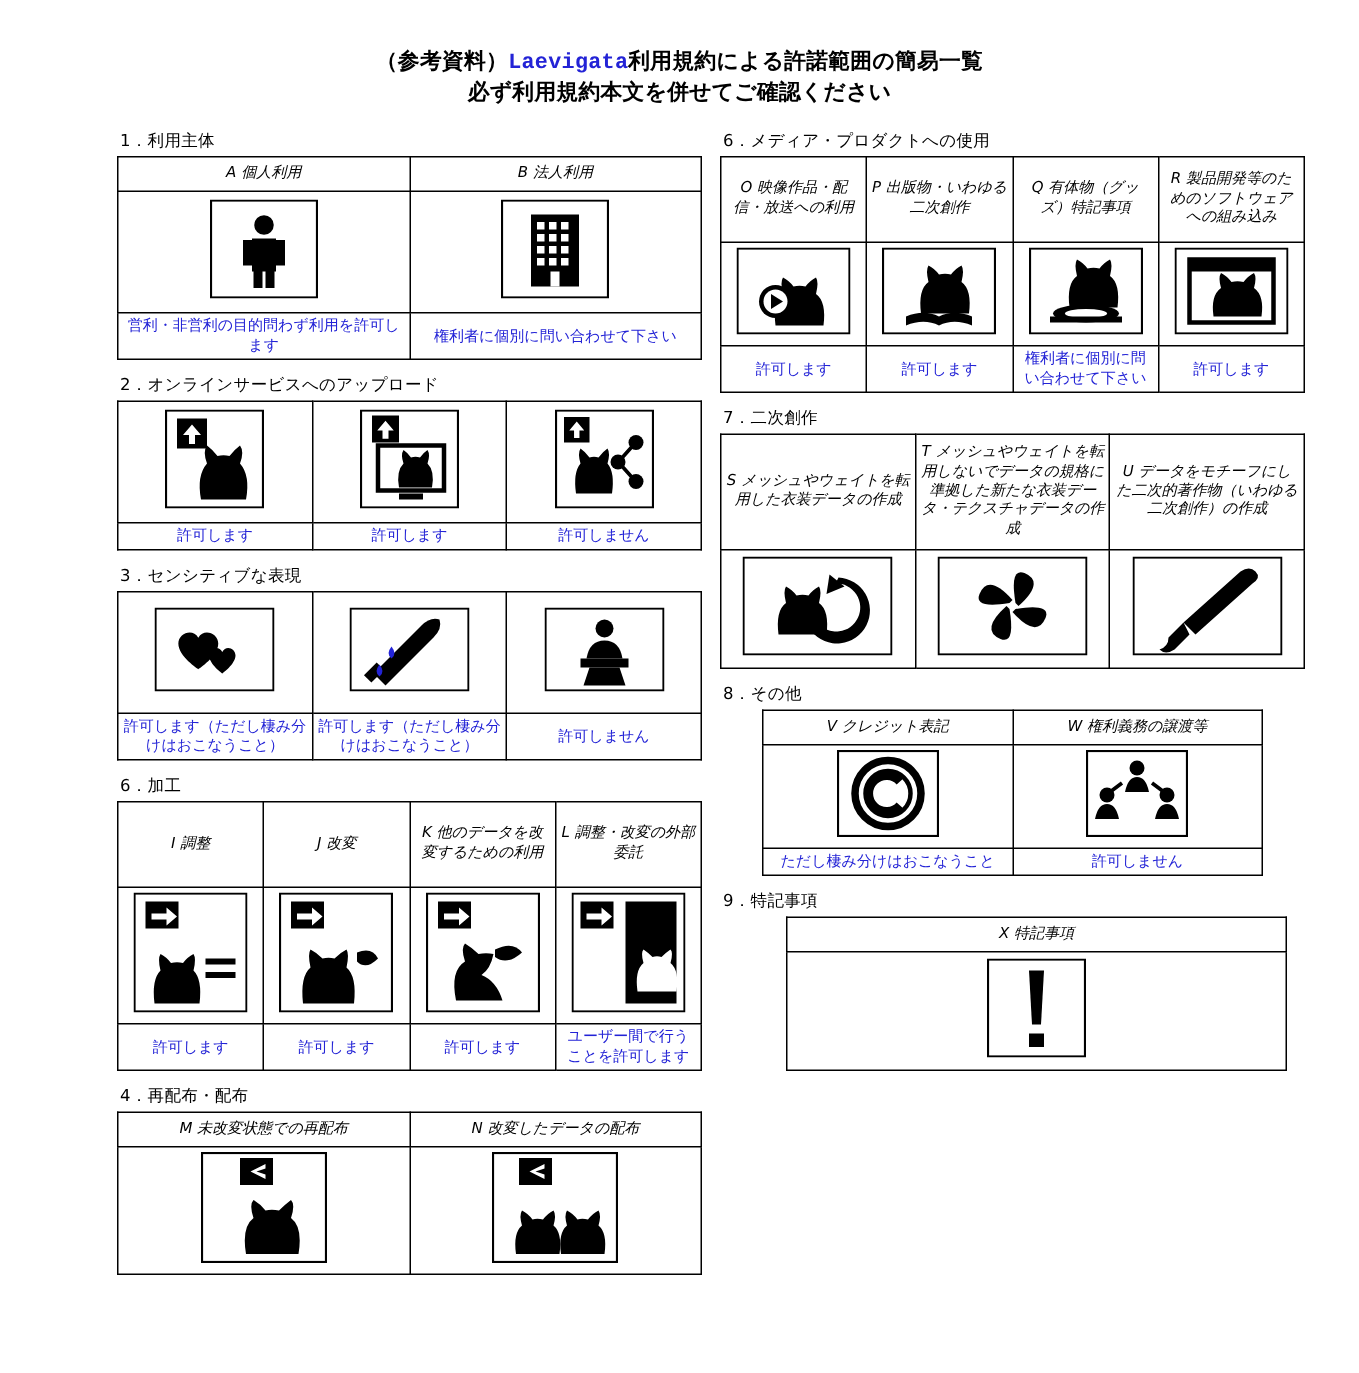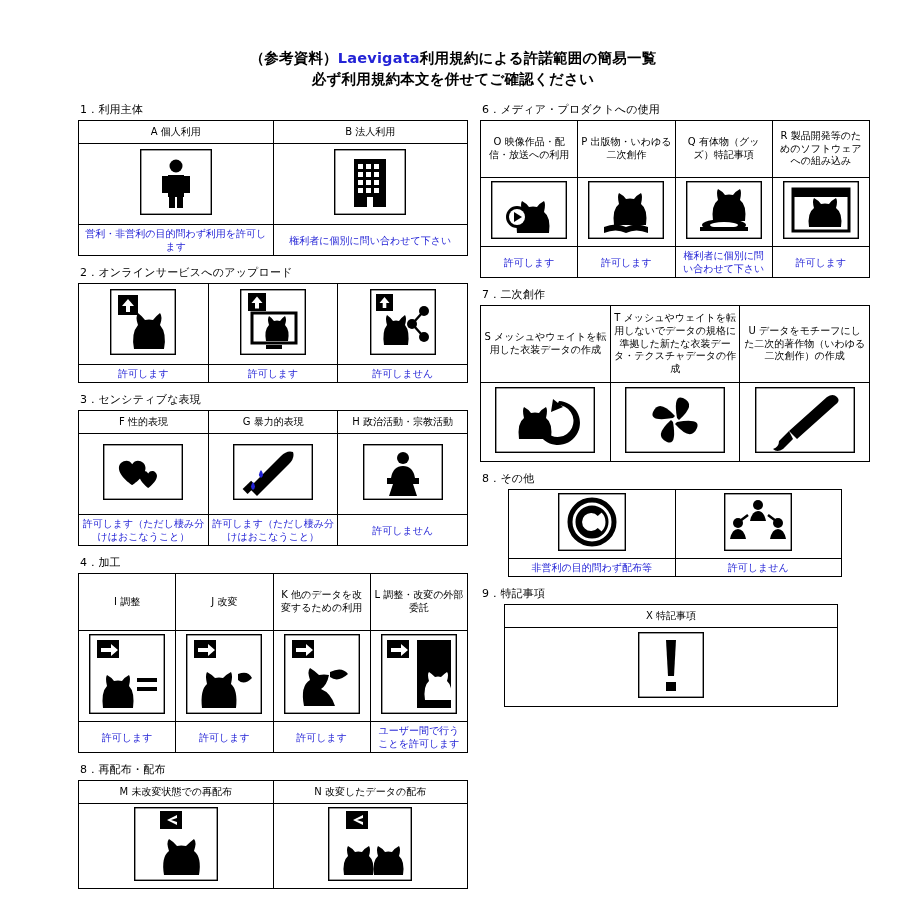--- a/index.html
+++ b/index.html
@@ -17,22 +17,23 @@
   }
   .page {
     width: 906px;
     height: 915px;
     position: relative;
     box-sizing: border-box;
     padding: 0;
   }
   .title-block {
     text-align: center;
-    padding-top: 48px;
+    padding-top: 32px;
     line-height: 1.45;
+    font-family: Liberation Mono, monospace;
   }
   .title-line {
     font-size: 14.5px;
     font-weight: bold;
     letter-spacing: 0.2px;
   }
   .title-line .accent {
     color: #2323d6;
   }
   .columns {
@@ -66,20 +67,21 @@
     border: 1.3px solid #000;
     vertical-align: middle;
     text-align: center;
     padding: 2px 3px;
   }
   td.hd {
     font-size: 10px;
     line-height: 1.28;
     height: 18px;
     vertical-align: middle;
+    font-style: italic;
   }
   td.hd.tall {
     height: 52px;
     vertical-align: middle;
   }
   td.art {
     height: 76px;
     padding: 4px 2px;
   }
   td.perm {
@@ -215,25 +217,20 @@
             <td class="perm">許可しません</td>
           </tr>
         </tbody>
           </table>
       </div>
 
       <div class="section">
         <div class="section-title">3．センシティブな表現</div>
         <table class="grid">
           <tbody>
-              <tr>
-            <td class="hd" style="width:33.4%">F 性的表現</td>
-            <td class="hd" style="width:33.3%">G 暴力的表現</td>
-            <td class="hd" style="width:33.3%">H 政治活動・宗教活動</td>
-          </tr>
           <tr>
             <td class="art">
               <span class="icon-box">
                 <svg width="80" height="56" viewBox="0 0 80 56">
                   <rect x="0.7" y="0.7" width="78.6" height="54.6" fill="#fff" stroke="#000" stroke-width="1.4"></rect>
                   <path d="M30 20 c0 -7 -10 -11 -14 -4 c-4 -7 -14 -3 -14 4 c0 9 14 18 14 18 s14 -9 14 -18 z" transform="translate(14,5) scale(0.95)" fill="#000"></path>
                   <path d="M30 20 c0 -6 -8 -9 -11 -3 c-3 -6 -11 -3 -11 3 c0 7 11 15 11 15 s11 -8 11 -15 z" transform="translate(30,16) scale(0.8)" fill="#000"></path>
                 </svg>
               </span>
             </td>
@@ -263,21 +260,21 @@
           <tr>
             <td class="perm">許可します（ただし棲み分けはおこなうこと）</td>
             <td class="perm">許可します（ただし棲み分けはおこなうこと）</td>
             <td class="perm">許可しません</td>
           </tr>
         </tbody>
           </table>
       </div>
 
       <div class="section">
-        <div class="section-title">4．加工</div>
+        <div class="section-title">6．加工</div>
         <table class="grid">
           <tbody>
               <tr>
             <td class="hd tall" style="width:25%">I 調整</td>
             <td class="hd tall" style="width:25%">J 改変</td>
             <td class="hd tall" style="width:25%">K 他のデータを改変するための利用</td>
             <td class="hd tall" style="width:25%">L 調整・改変の外部委託</td>
           </tr>
           <tr>
             <td class="art" style="height:86px">
@@ -331,21 +328,21 @@
             <td class="perm">許可します</td>
             <td class="perm">許可します</td>
             <td class="perm">許可します</td>
             <td class="perm">ユーザー間で行うことを許可します</td>
           </tr>
         </tbody>
           </table>
       </div>
 
       <div class="section">
-        <div class="section-title">8．再配布・配布</div>
+        <div class="section-title">4．再配布・配布</div>
         <table class="grid">
           <tbody>
               <tr>
             <td class="hd" style="width:50%">M 未改変状態での再配布</td>
             <td class="hd" style="width:50%">N 改変したデータの配布</td>
           </tr>
           <tr>
             <td class="art" style="height:80px">
               <span class="icon-box">
                 <svg width="84" height="74" viewBox="0 0 84 74">
@@ -485,20 +482,24 @@
             </td>
           </tr>
         </tbody>
           </table>
       </div>
 
       <div class="section">
         <div class="section-title">8．その他</div>
         <table class="grid" style="width:334px;margin-left:28px">
           <tbody>
+              <tr>
+            <td class="hd" style="width:50%">V クレジット表記</td>
+            <td class="hd" style="width:50%">W 権利義務の譲渡等</td>
+          </tr>
           <tr>
             <td class="art" style="height:64px">
               <span class="icon-box">
                 <svg width="68" height="58" viewBox="0 0 68 58">
                   <rect x="0.7" y="0.7" width="66.6" height="56.6" fill="#fff" stroke="#000" stroke-width="1.4"></rect>
                   <circle cx="34" cy="29" r="22" fill="none" stroke="#000" stroke-width="5"></circle>
                   <circle cx="34" cy="29" r="15" fill="none" stroke="#000" stroke-width="3"></circle>
                   <path d="M42 21 a12 12 0 1 0 0 16" fill="none" stroke="#000" stroke-width="6"></path>
                 </svg>
               </span>
@@ -512,30 +513,30 @@
                   <circle cx="14" cy="30" r="5" fill="#000"></circle>
                   <path d="M6 46 q2 -10 8 -10 q6 0 8 10 z" fill="#000"></path>
                   <circle cx="54" cy="30" r="5" fill="#000"></circle>
                   <path d="M46 46 q2 -10 8 -10 q6 0 8 10 z" fill="#000"></path>
                   <path d="M24 22 L16 28 M44 22 L52 28" stroke="#000" stroke-width="2.5"></path>
                 </svg>
               </span>
             </td>
           </tr>
           <tr>
-            <td class="perm">非営利の目的問わず配布等</td>
+            <td class="perm">ただし棲み分けはおこなうこと</td>
             <td class="perm">許可しません</td>
           </tr>
         </tbody>
           </table>
       </div>
 
       <div class="section">
         <div class="section-title">9．特記事項</div>
-        <table class="grid" style="width:334px;margin-left:24px">
+        <table class="grid" style="width:334px;margin-left:44px">
           <tbody>
               <tr>
             <td class="hd">X 特記事項</td>
           </tr>
           <tr>
             <td class="art" style="height:74px">
               <span class="icon-box">
                 <svg width="66" height="66" viewBox="0 0 66 66">
                   <rect x="0.7" y="0.7" width="64.6" height="64.6" fill="#fff" stroke="#000" stroke-width="1.4"></rect>
                   <path d="M28 8 h10 l-2 36 h-6 z" fill="#000"></path>

